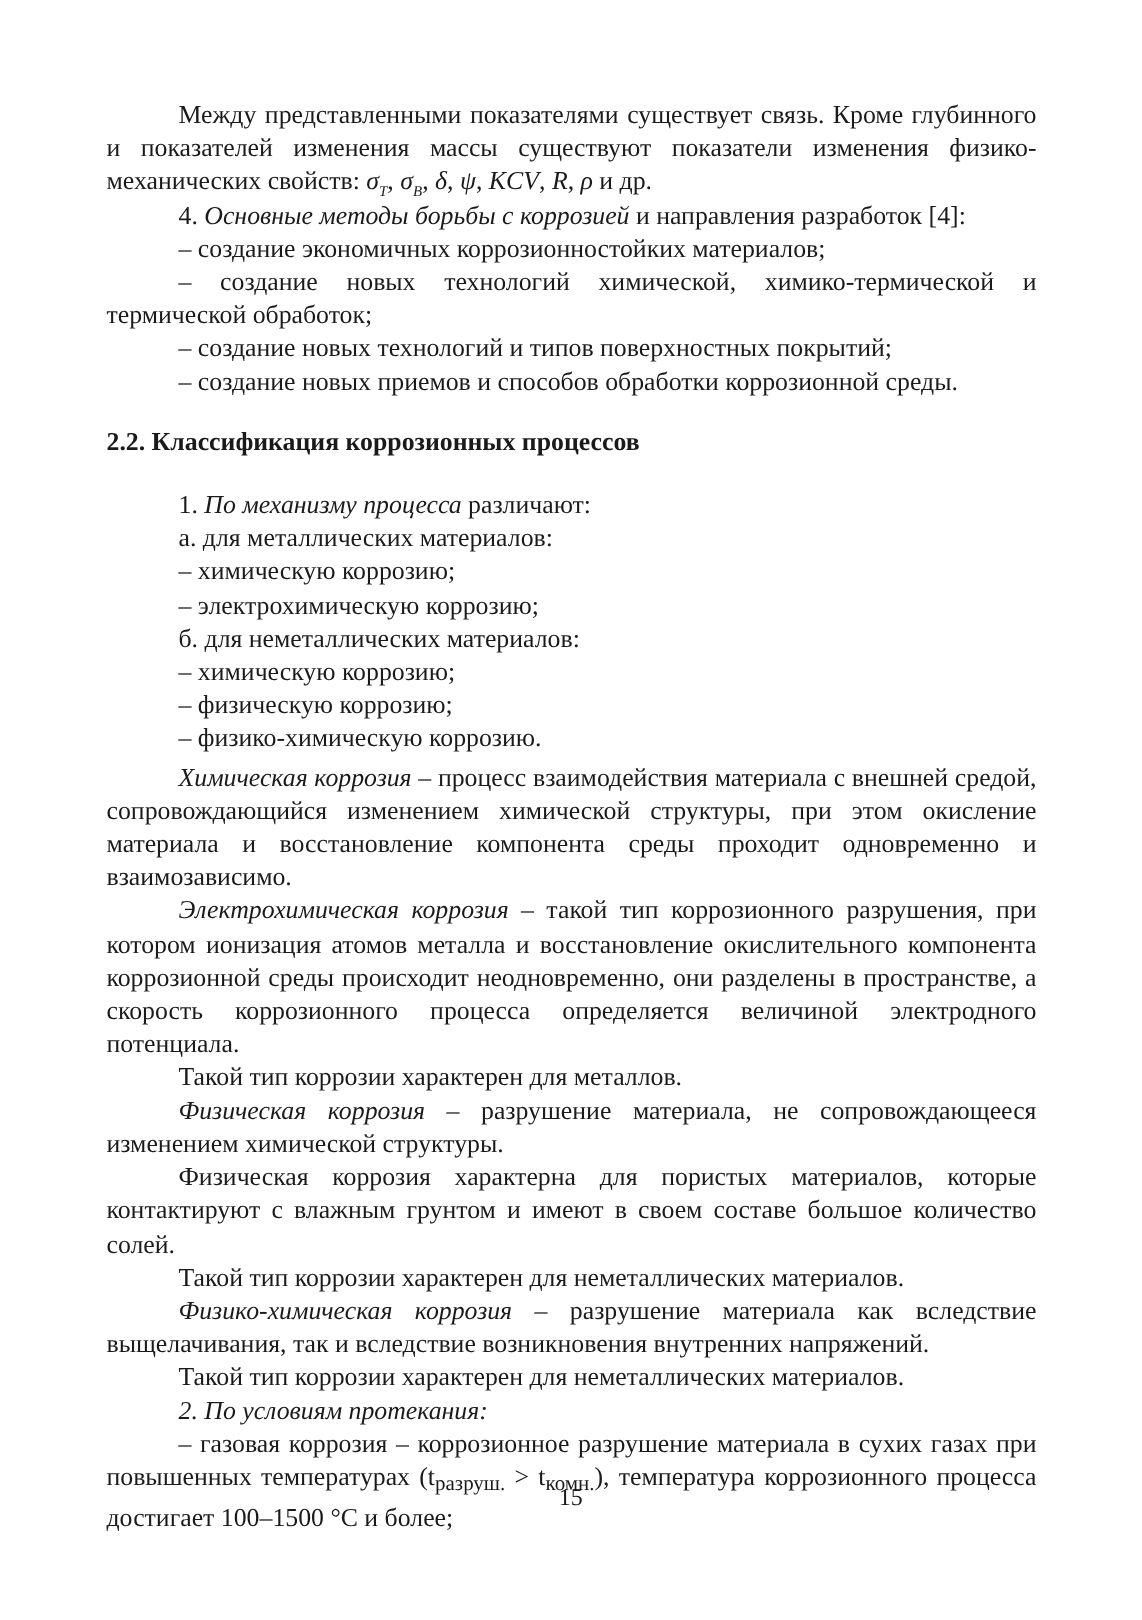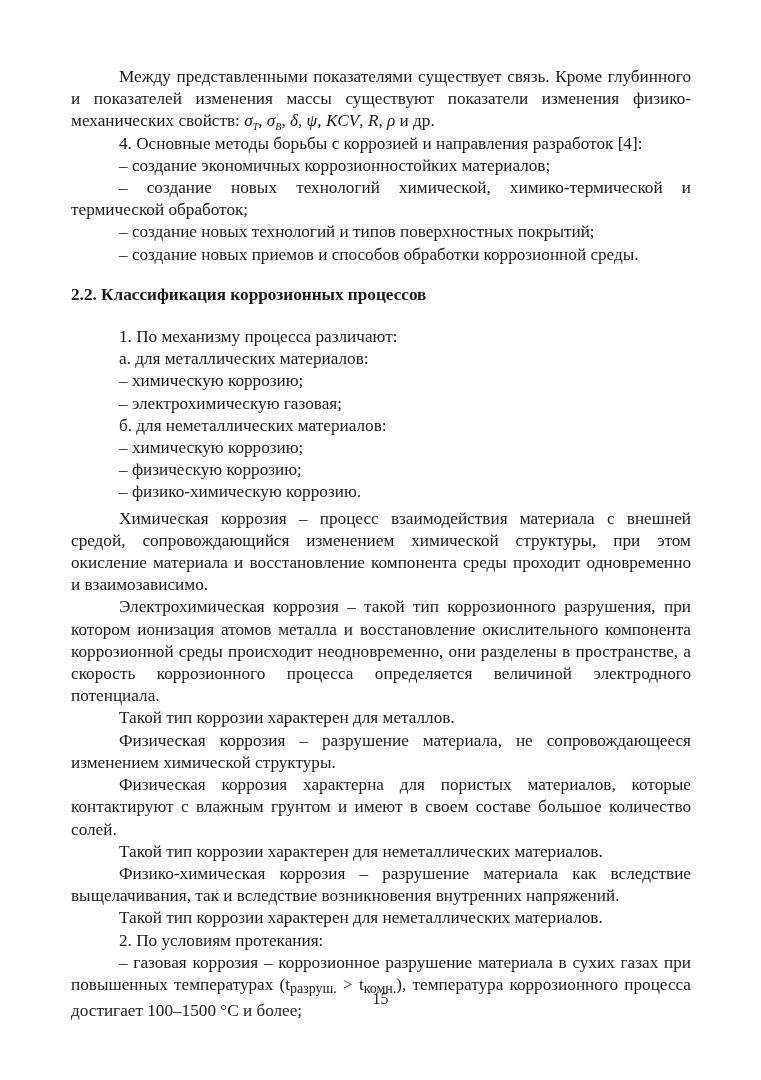--- a/index.html
+++ b/index.html
@@ -4,21 +4,21 @@
 <style>
   html, body { margin: 0; padding: 0; background: #ffffff; }
   body { width: 761px; height: 1080px; position: relative; overflow: hidden; }
   .page {
     position: absolute; left: 71px; top: 66px; width: 620px;
     font-family: "Liberation Serif", "DejaVu Serif", serif;
     font-size: 17.2px; line-height: 22.2px; color: #1a1a1a;
   }
   .p { margin: 0; text-align: justify; text-align-last: left; }
   .ind { text-indent: 48px; }
-  .i { }
+  .i { font-style: italic; }
   .heading {
     font-weight: bold; margin: 18px 0 20px 0;
     font-size: 17.2px;
   }
   .math { font-style: italic; }
   sub { font-size: 10px; line-height: 0; }
   .sub-small { font-size: 14px; vertical-align: -3px; }
   .pagenum {
     position: absolute; left: 0; width: 761px; top: 990px;
     text-align: center; font-family: "Liberation Serif", serif; font-size: 16px; color: #1a1a1a;
@@ -35,21 +35,21 @@
   <p class="p ind">– создание экономичных коррозионностойких материалов;</p>
   <p class="p ind">– создание новых технологий химической, химико-термической и термической обработок;</p>
   <p class="p ind">– создание новых технологий и типов поверхностных покрытий;</p>
   <p class="p ind">– создание новых приемов и способов обработки коррозионной среды.</p>
 
   <p class="p heading">2.2. Классификация коррозионных процессов</p>
 
   <p class="p ind"><span>1. </span><span class="i">По механизму процесса</span><span> различают:</span></p>
   <p class="p ind">а. для металлических материалов:</p>
   <p class="p ind">– химическую коррозию;</p>
-  <p class="p ind">– электрохимическую газовая;</p>
+  <p class="p ind">– электрохимическую коррозию;</p>
   <p class="p ind">б. для неметаллических материалов:</p>
   <p class="p ind">– химическую коррозию;</p>
   <p class="p ind">– физическую коррозию;</p>
   <p class="p ind">– физико-химическую коррозию.</p>
 
   <p class="p ind" style="margin-top:4px"><span class="i">Химическая коррозия</span><span> – процесс взаимодействия материала с внешней средой, сопровождающийся изменением химической структуры, при этом окисление материала и восстановление компонента среды проходит одновременно и взаимозависимо.</span></p>
   <p class="p ind"><span class="i">Электрохимическая коррозия</span><span> – такой тип коррозионного разрушения, при котором ионизация атомов металла и восстановление окислительного компонента коррозионной среды происходит неодновременно, они разделены в пространстве, а скорость коррозионного процесса определяется величиной электродного потенциала.</span></p>
   <p class="p ind">Такой тип коррозии характерен для металлов.</p>
   <p class="p ind"><span class="i">Физическая коррозия</span><span> – разрушение материала, не сопровождающееся изменением химической структуры.</span></p>
   <p class="p ind">Физическая коррозия характерна для пористых материалов, которые контактируют с влажным грунтом и имеют в своем составе большое количество солей.</p>

